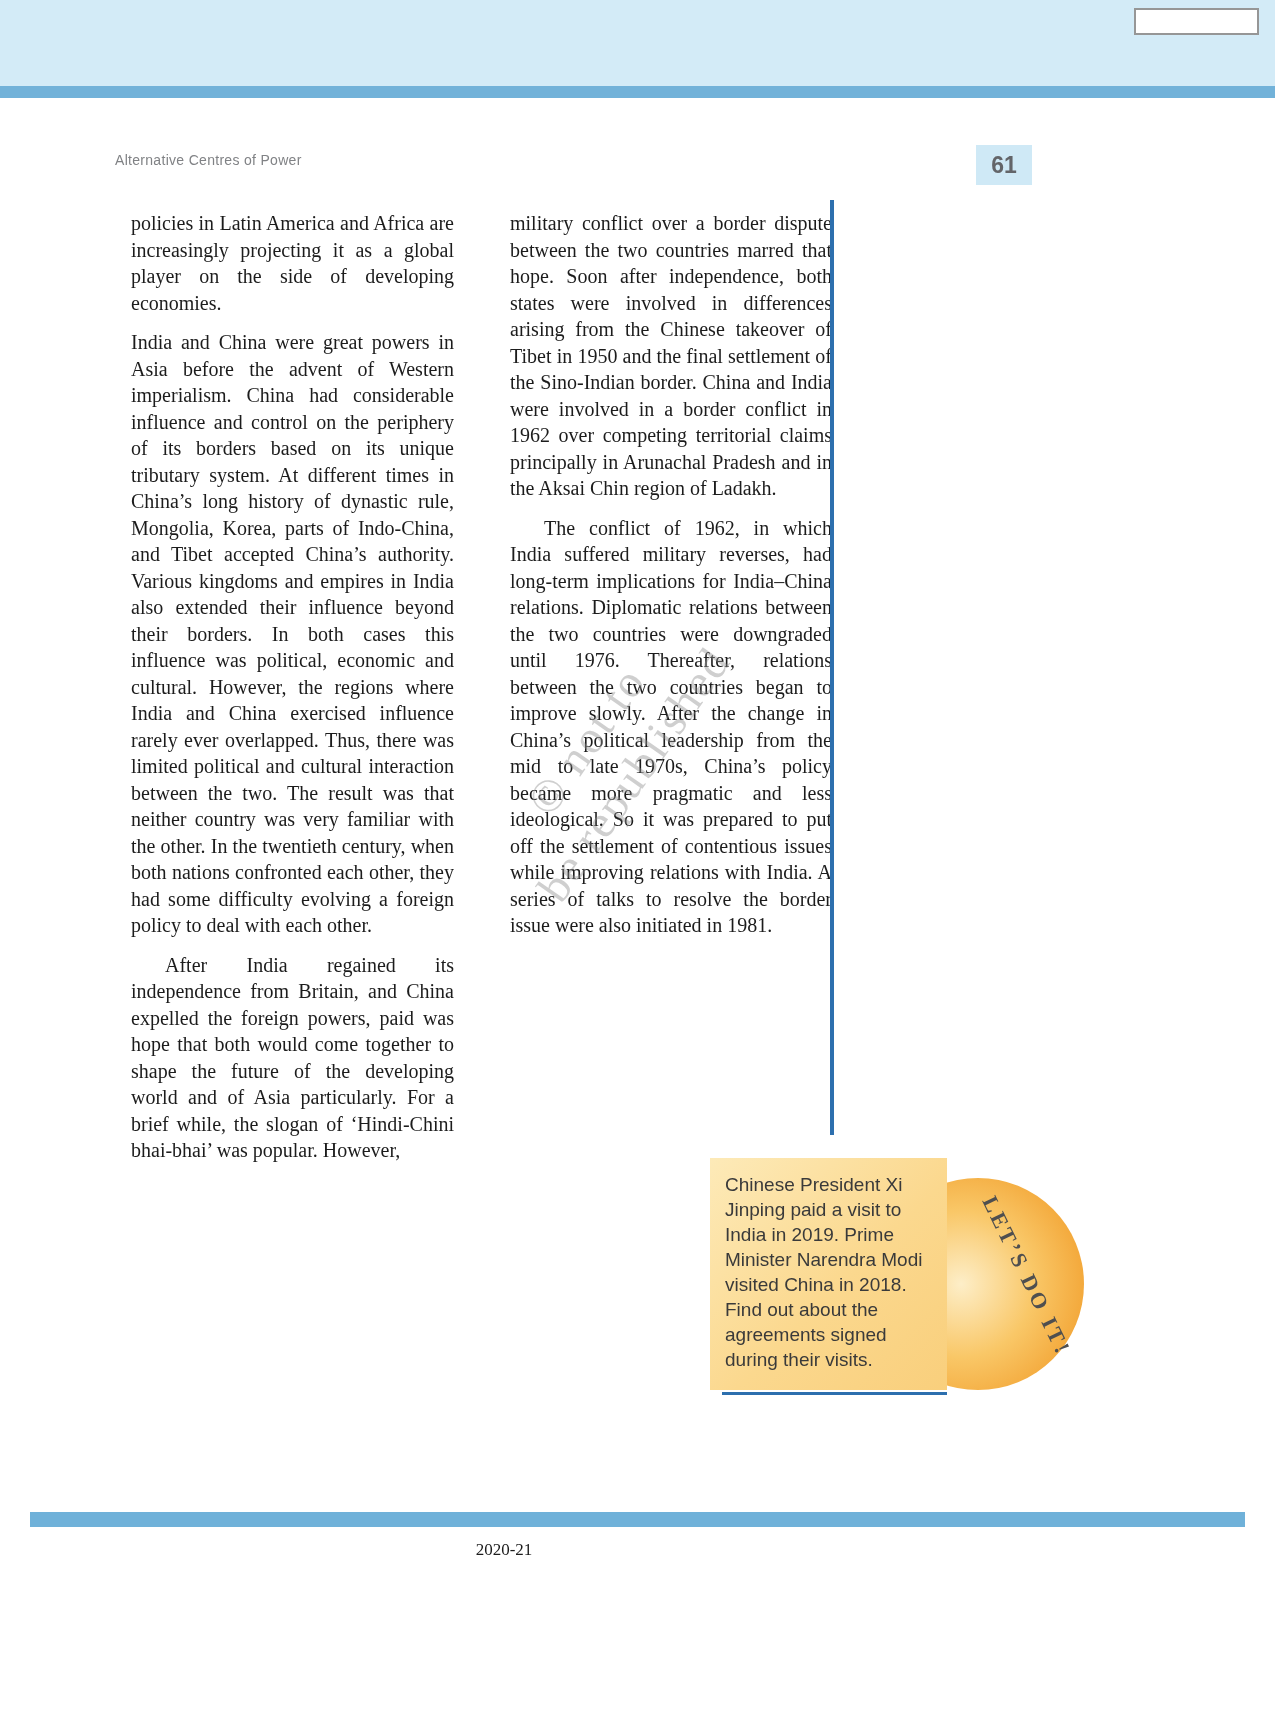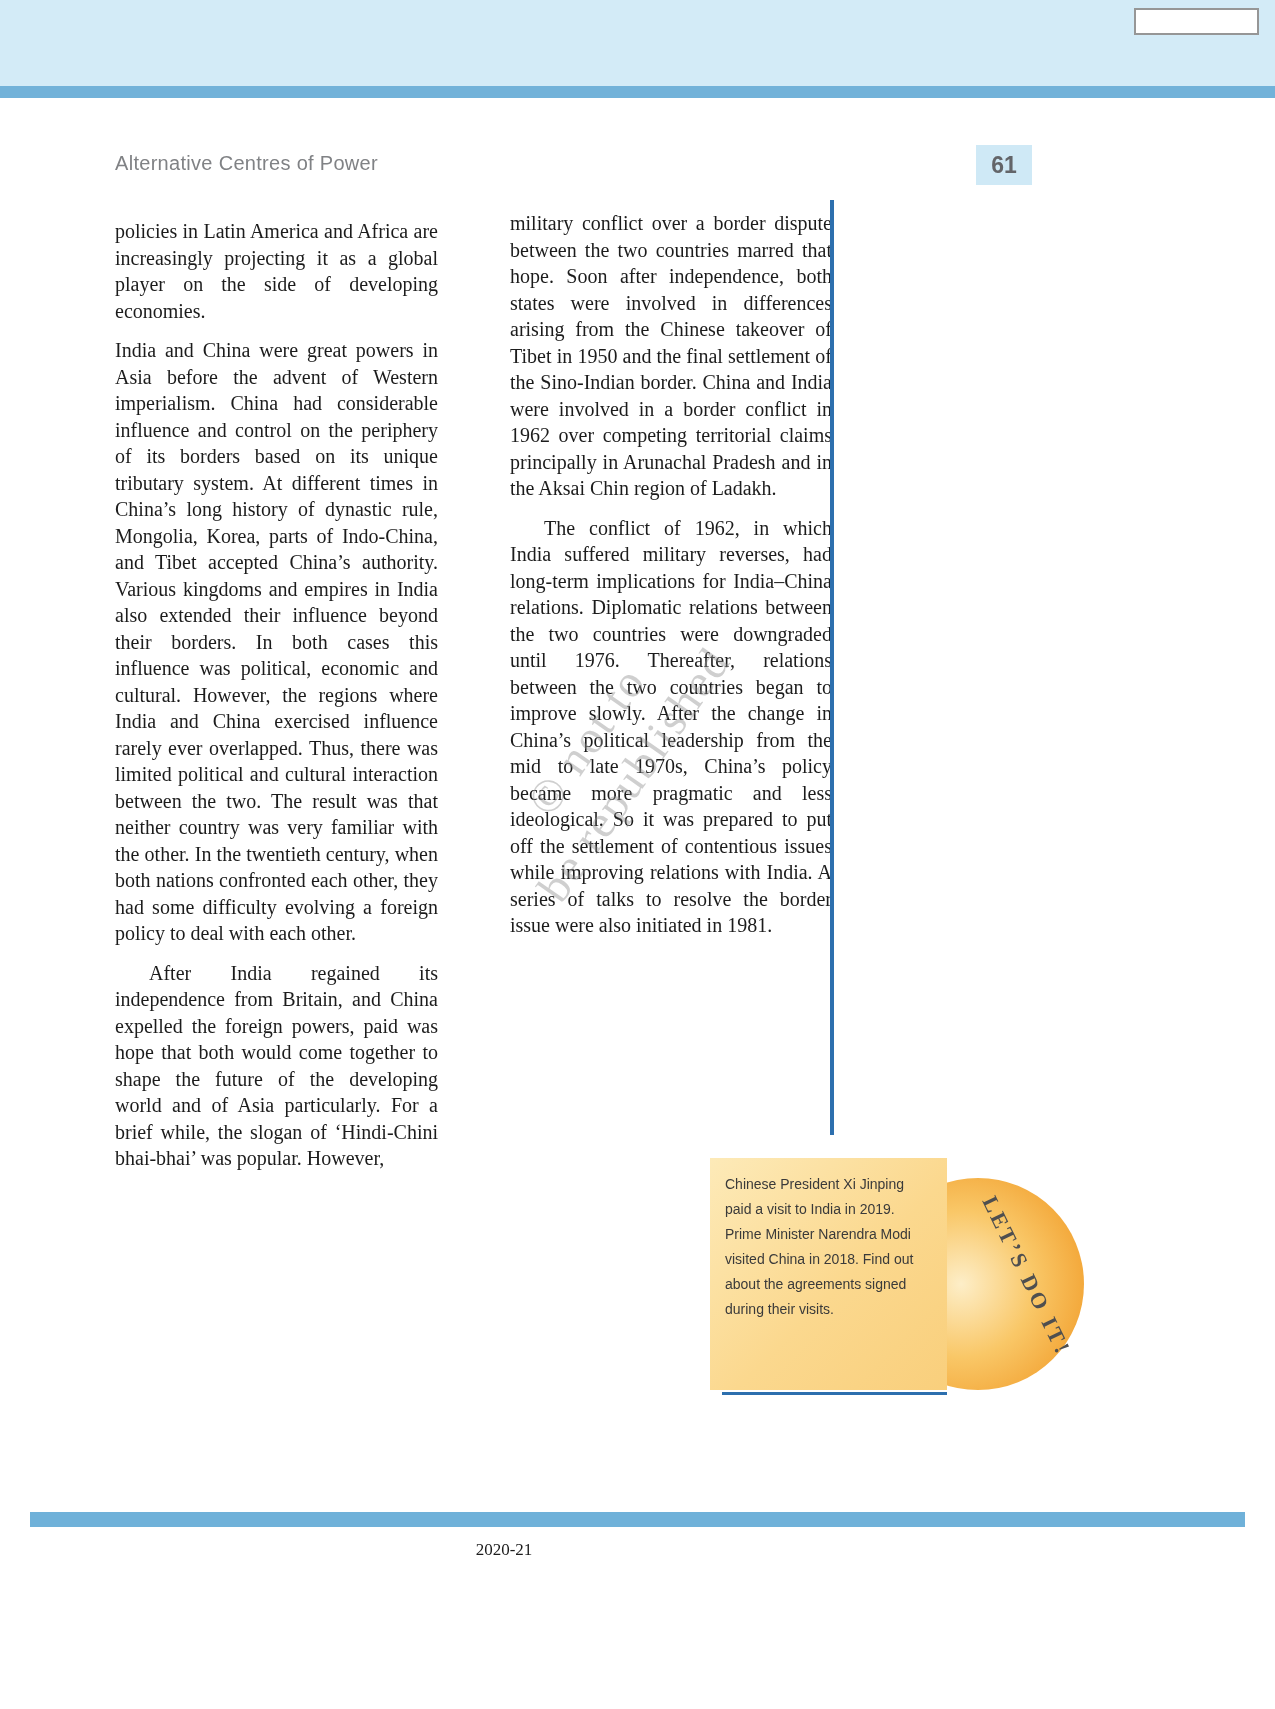--- a/index.html
+++ b/index.html
@@ -16,36 +16,36 @@
   .header-band { left: 0; top: 0; width: 1275px; height: 86px; background: #d3ebf7; }
   .header-rule { left: 0; top: 86px; width: 1275px; height: 12px; background: #72b2d9; }
   .corner-mark {
     left: 1134px; top: 8px; width: 125px; height: 27px;
     background: #ffffff; border: 2px solid #969696; box-sizing: border-box;
   }
 
   .running-header {
     left: 115px; top: 152px;
     font-family: "Liberation Sans", sans-serif;
-    font-size: 20px; color: #808285; letter-spacing: 0.3px;
+    font-size: 14px; color: #808285; letter-spacing: 0.3px;
   }
   .page-number-badge {
     left: 976px; top: 145px; width: 56px; height: 40px;
     background: #cfe9f6;
     display: flex; align-items: center; justify-content: center;
     font-family: "Liberation Sans", sans-serif;
     font-weight: bold; font-size: 23px; color: #636569;
   }
 
   
   .col {
     font-size: 20px; line-height: 26.5px; color: #1c1c1c;
     text-align: justify;
   }
-  .col-left  { left: 115px; top: 210px; width: 323px; margin-top: 8px; }
+  .col-left  { left: 131px; top: 210px; width: 323px; }
   .col-right { left: 486px; top: 210px; width: 322px; margin-left: 24px; }
   .col p { margin: 0 0 13px 0; }
   .col p.indent { text-indent: 34px; }
   .col p.no-gap { margin-bottom: 0; }
   .col p.force-justify { text-align-last: justify; }
   .col p.narrow { width: 206px; }
 
   .section-heading {
     font-family: "Liberation Serif", serif;
     font-variant: small-caps;
@@ -65,21 +65,21 @@
   
   .lets-do-it-box {
     left: 710px; top: 1158px; width: 237px; height: 232px;
     background: linear-gradient(135deg, #fdeab8 0%, #fbd88e 55%, #f9cf7c 100%);
     box-sizing: border-box; padding: 14px 15px;
     z-index: 3;
   }
   .lets-do-it-text {
     margin: 0;
     font-family: "Liberation Sans", sans-serif;
-    font-size: 14px; line-height: 25px; color: #3a3a3a;
+    font-size: 19px; line-height: 25px; color: #3a3a3a;
     text-align: left;
   }
   .lets-do-it-badge {
     left: 872px; top: 1178px; width: 212px; height: 212px;
     border-radius: 50%;
     background: radial-gradient(circle at 42% 50%, #fdeec8 0%, #f9c767 45%, #f3a739 78%, #ef9b2b 100%);
     z-index: 2;
   }
   .lets-do-it-badge-label {
     left: 1000px; top: 1192px;

